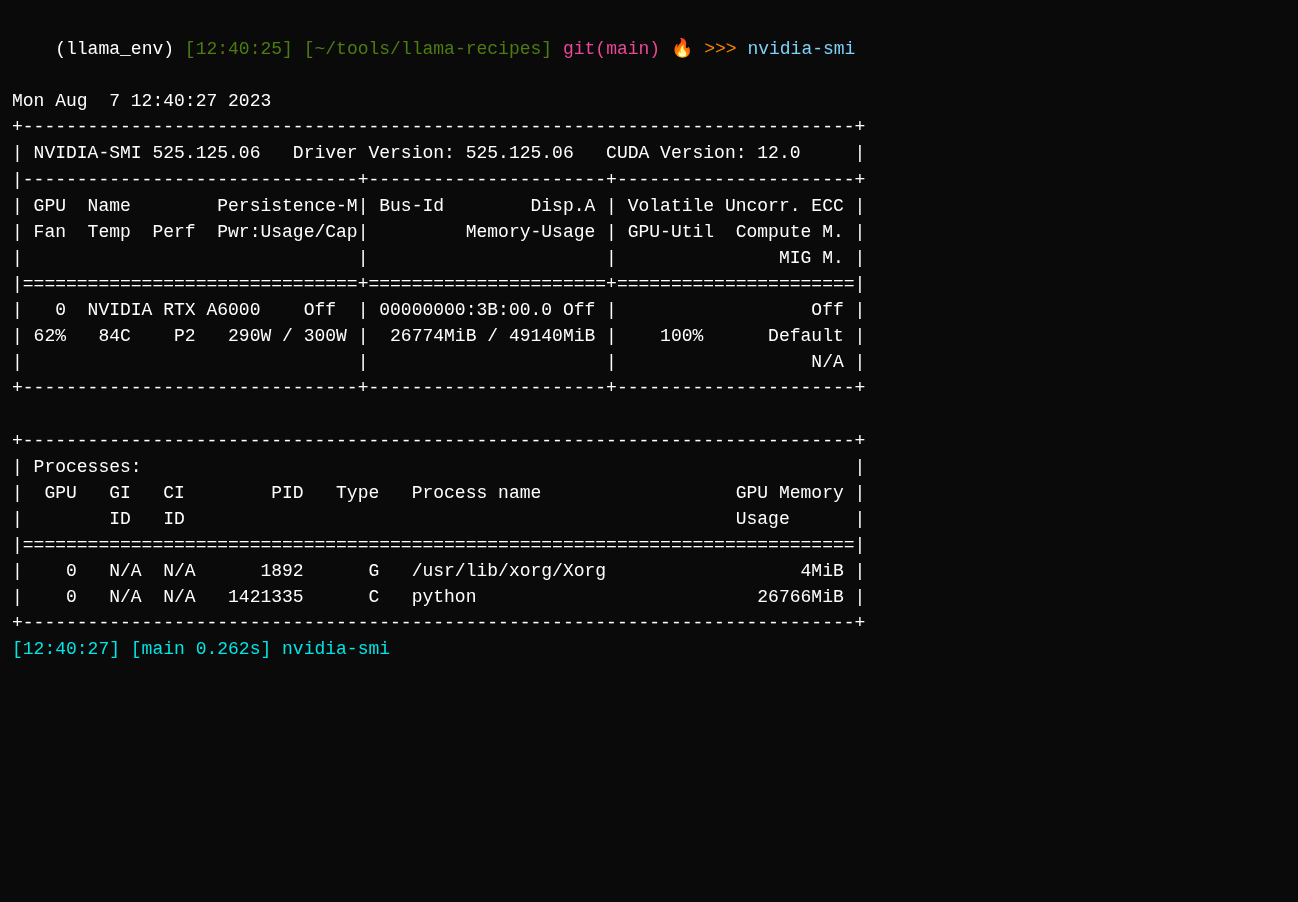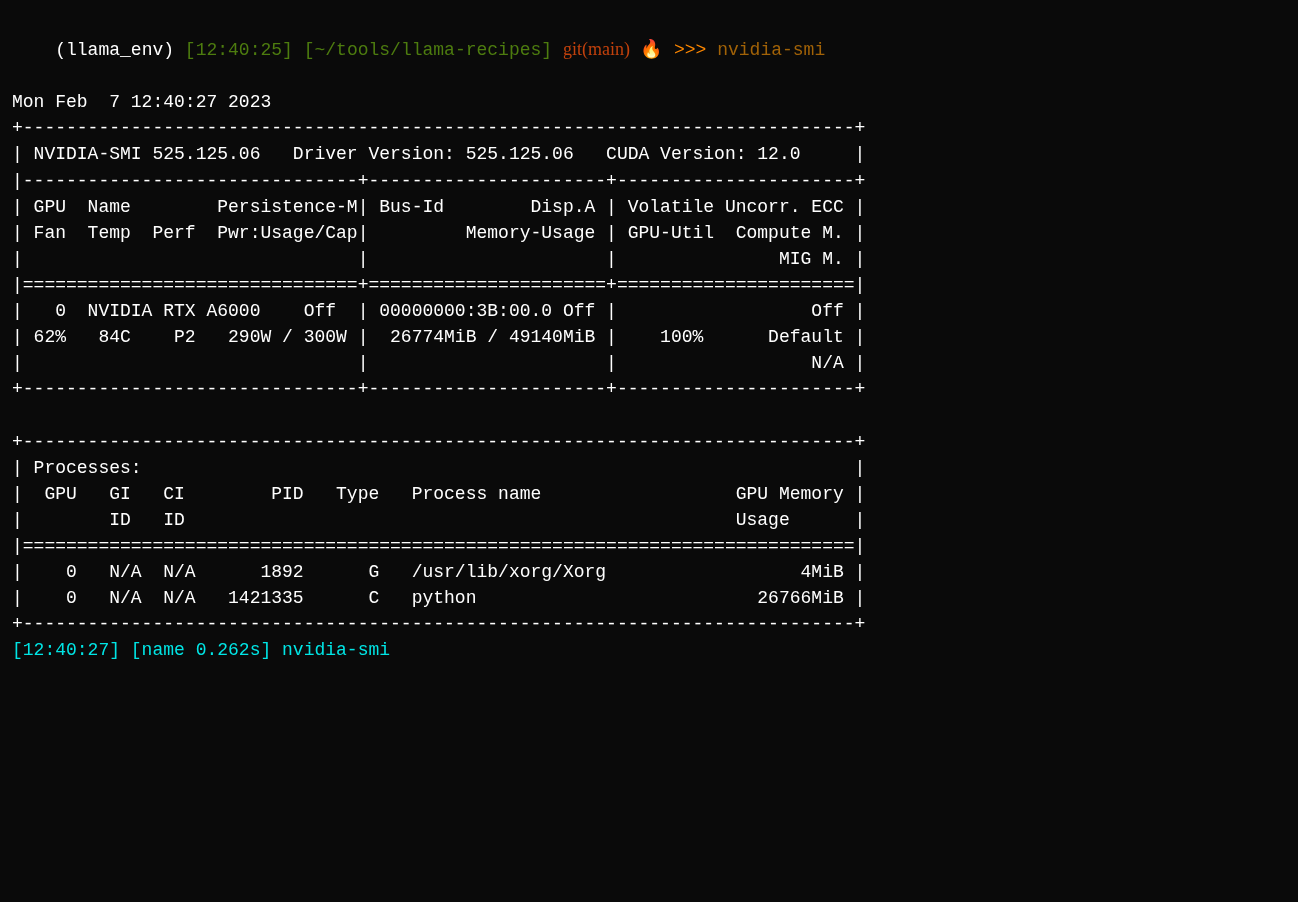--- a/index.html
+++ b/index.html
@@ -16,54 +16,54 @@
       width: 1298px;
       min-height: 902px;
       padding: 10px 12px;
       overflow: hidden;
     }
     .prompt-line {
       white-space: pre;
     }
     .color-cyan { color: #4d7c0f; }
     .color-white { color: #ffffff; text-align: right; }
-    .color-blue { color: #c2410c; font-family: Liberation Serif, serif; }
-    .color-bright-green { color: #a16207; font-family: Liberation Mono, monospace; }
+    .color-blue { color: #ec4899; }
+    .color-bright-green { color: #7dd3fc; font-family: Liberation Mono, monospace; }
     .terminal-content {
       white-space: pre;
       color: #ffffff;
       line-height: 1.45;
     }
     .bottom-prompt {
       white-space: pre;
       color: #00e5e5;
     }
   </style>
 </head>
 <body>
 
 <div>
   <div class="prompt-line">
     <span class="color-white">(llama_env) </span><span class="color-cyan">[12:40:25]</span><span class="color-white"> </span><span class="color-cyan">[~/tools/llama-recipes]</span><span class="color-white"> </span><span class="color-blue">git(main)</span><span class="color-white"> 🔥 </span><span style="color:#ff8800;">&gt;&gt;&gt;</span><span class="color-white"> </span><span class="color-bright-green">nvidia-smi</span>
   </div>
-  <div class="terminal-content">Mon Feb  7 12:40:27 2023</div>
+  <div class="terminal-content">Mon Aug  7 12:40:27 2023</div>
   <div class="terminal-content">+-----------------------------------------------------------------------------+
 | NVIDIA-SMI 525.125.06   Driver Version: 525.125.06   CUDA Version: 12.0     |
 |-------------------------------+----------------------+----------------------+
 | GPU  Name        Persistence-M| Bus-Id        Disp.A | Volatile Uncorr. ECC |
 | Fan  Temp  Perf  Pwr:Usage/Cap|         Memory-Usage | GPU-Util  Compute M. |
 |                               |                      |               MIG M. |
 |===============================+======================+======================|
 |   0  NVIDIA RTX A6000    Off  | 00000000:3B:00.0 Off |                  Off |
 | 62%   84C    P2   290W / 300W |  26774MiB / 49140MiB |    100%      Default |
 |                               |                      |                  N/A |
 +-------------------------------+----------------------+----------------------+
                                                                                
 +-----------------------------------------------------------------------------+
 | Processes:                                                                  |
 |  GPU   GI   CI        PID   Type   Process name                  GPU Memory |
 |        ID   ID                                                   Usage      |
 |=============================================================================|
 |    0   N/A  N/A      1892      G   /usr/lib/xorg/Xorg                  4MiB |
 |    0   N/A  N/A   1421335      C   python                          26766MiB |
 +-----------------------------------------------------------------------------+</div>
-  <div class="bottom-prompt">[12:40:27] [name 0.262s] nvidia-smi</div>
+  <div class="bottom-prompt">[12:40:27] [main 0.262s] nvidia-smi</div>
 </div>
 
 </body></html>

